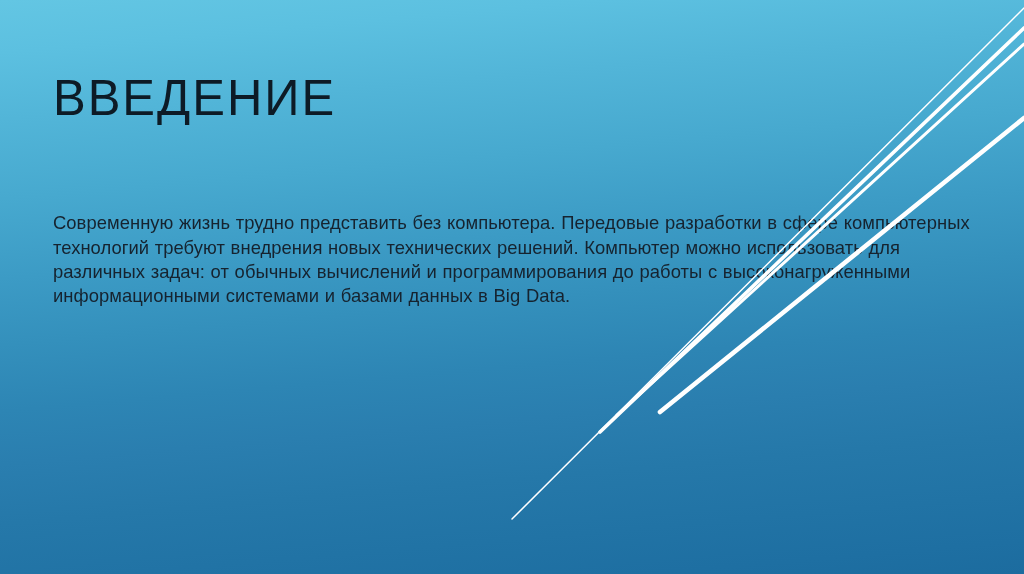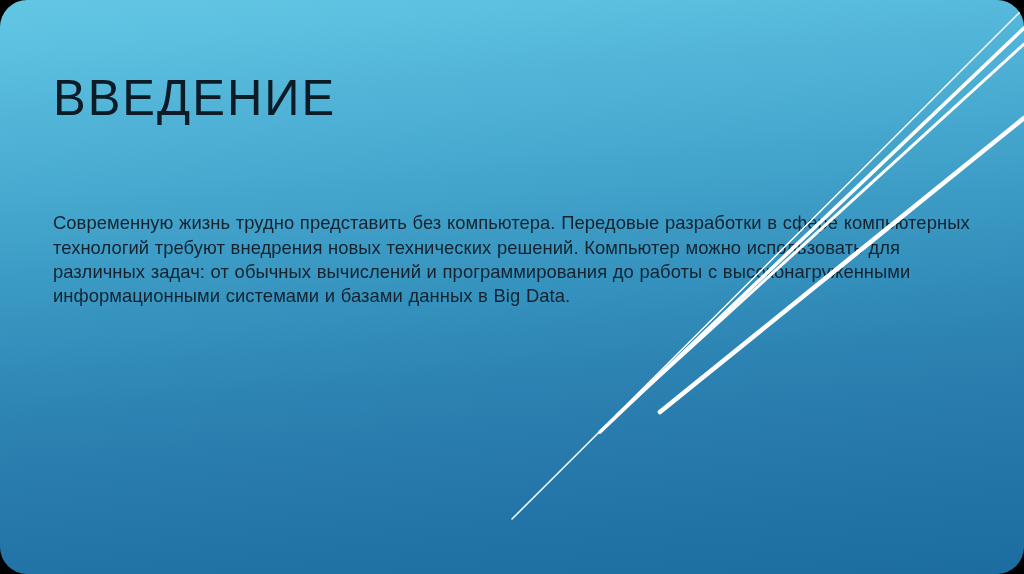--- a/index.html
+++ b/index.html
@@ -19,21 +19,20 @@
         #47a9cf 30%,
         #3c9bc5 42%,
         #3490bc 52%,
         #2d85b4 62%,
         #2a7eaf 70%,
         #2578a9 79%,
         #2173a5 88%,
         #1e6fa2 95%,
         #1c6c9f 100%);
     font-family: "Liberation Sans", sans-serif;
-    border-radius: 27px;
     -webkit-font-smoothing: antialiased;
   }
 
   
   .streaks {
     position: absolute;
     left: 0;
     top: 0;
     width: 1024px;
     height: 574px;

